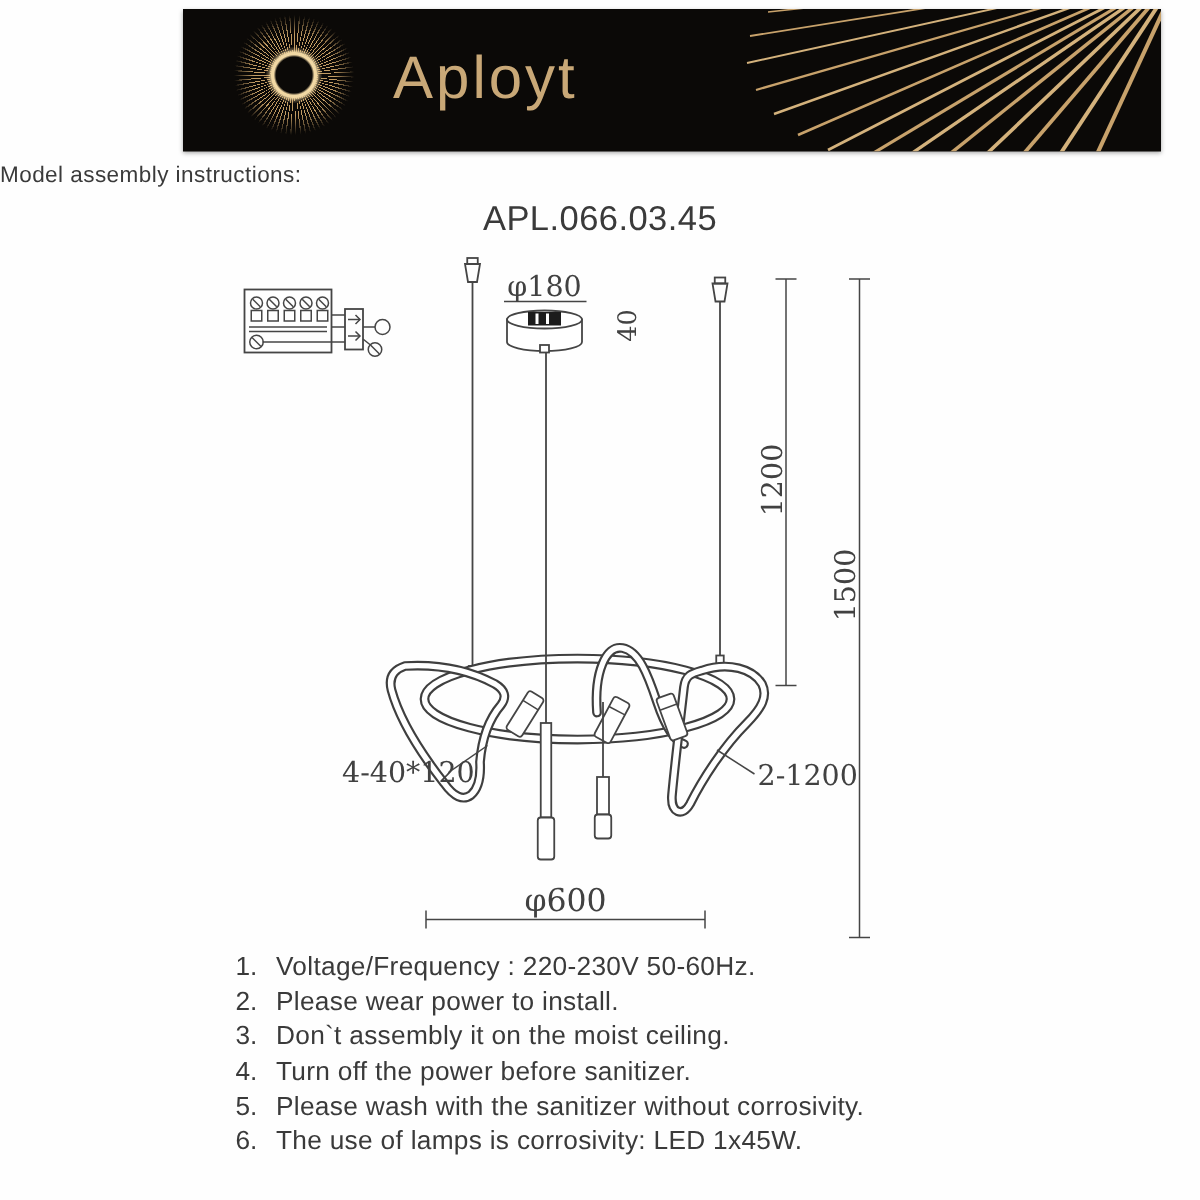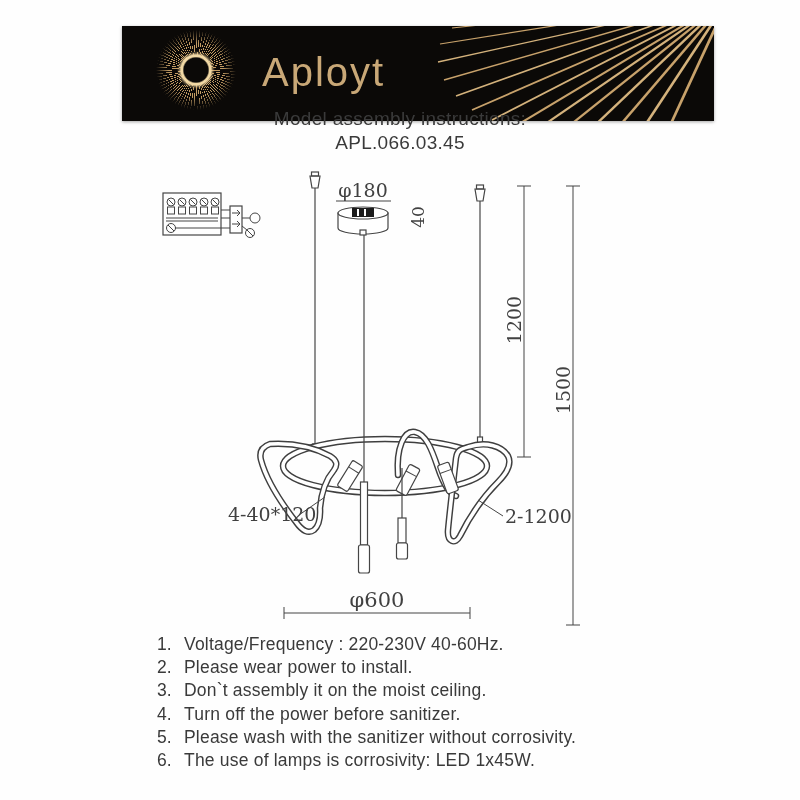--- a/index.html
+++ b/index.html
@@ -1,37 +1,37 @@
 <!DOCTYPE html>
 <html><head>
 <meta charset="utf-8">
 <style>
   html,body{margin:0;padding:0;}
   body{width:800px;height:800px;background:#ffffff;position:relative;overflow:hidden;
        font-family:"Liberation Sans", sans-serif;}
   .page{position:absolute;inset:0;background:#fefefe;}
 
   
-  .banner{position:absolute;left:122px;top:6px;width:592px;height:95px;
-          background:#0b0907;overflow:hidden;box-shadow:0 1px 3px rgba(0,0,0,.35);margin-top:20px;}
+  .banner{position:absolute;left:122px;top:6px;width:652px;height:95px;
+          background:#0b0907;overflow:hidden;box-shadow:0 1px 3px rgba(0,0,0,.35);}
   .sunburst{position:absolute;left:32px;top:2px;width:84px;height:84px;border-radius:50%;
     background:
       radial-gradient(circle at 50% 50%, rgba(11,9,7,0) 0 27px, #0b0907 40px),
       radial-gradient(circle at 50% 50%, #0b0907 0 12px, #f1d8a4 13.5px 15px, rgba(236,206,150,.35) 17px, rgba(11,9,7,0) 19px),
       repeating-conic-gradient(from 0deg, #c29c64 0deg 1.3deg, rgba(11,9,7,0) 1.3deg 4.8deg);
   }
   .brand-name{position:absolute;left:140px;top:24px;font-size:40px;font-weight:300;
       letter-spacing:2px;color:#c9a877;}
   .rays{position:absolute;right:0;top:0;}
 
   
-  .title1{position:absolute;left:0;right:0;top:108px;text-align:center;
-      font-size:19px;color:#3a3a3a;letter-spacing:.3px;}
+  .title1{position:absolute;left:0;right:0;top:108px;text-align:left;
+      font-size:15px;color:#3a3a3a;letter-spacing:.3px;}
   .title2{position:absolute;left:0;right:0;top:132px;text-align:center;
-      font-size:19px;color:#3a3a3a;letter-spacing:.3px;}
+      font-size:23px;color:#3a3a3a;letter-spacing:.3px;}
 
   
   .drawing{position:absolute;left:0;top:160px;}
   .ln{stroke:#454545;stroke-width:1.2;fill:none;}
   .thin{stroke:#454545;stroke-width:1;fill:none;}
   .whitefill{fill:#ffffff;stroke:#454545;stroke-width:1.2;}
   .tube-d{stroke:#3f3f3f;stroke-width:6.5;fill:none;stroke-linejoin:round;stroke-linecap:round;}
   .tube-w{stroke:#ffffff;stroke-width:3.6;fill:none;stroke-linejoin:round;stroke-linecap:round;}
   .dim{font-family:"DejaVu Serif", serif;fill:#414141;}
 
@@ -211,21 +211,21 @@
     </g>
     <g>
       <line class="thin" x1="503" y1="356" x2="478" y2="340"></line>
       <text class="dim" font-size="19" x="505" y="363">2-1200</text>
     </g>
   </svg>
 
   <div class="instructions">
     <div class="instr-row">
       <span class="instr-num">1.</span>
-      <span class="instr-text">Voltage/Frequency : 220-230V 40-60Hz.</span>
+      <span class="instr-text">Voltage/Frequency : 220-230V 50-60Hz.</span>
     </div>
     <div class="instr-row">
       <span class="instr-num">2.</span>
       <span class="instr-text">Please wear power to install.</span>
     </div>
     <div class="instr-row">
       <span class="instr-num">3.</span>
       <span class="instr-text">Don`t assembly it on the moist ceiling.</span>
     </div>
     <div class="instr-row">

